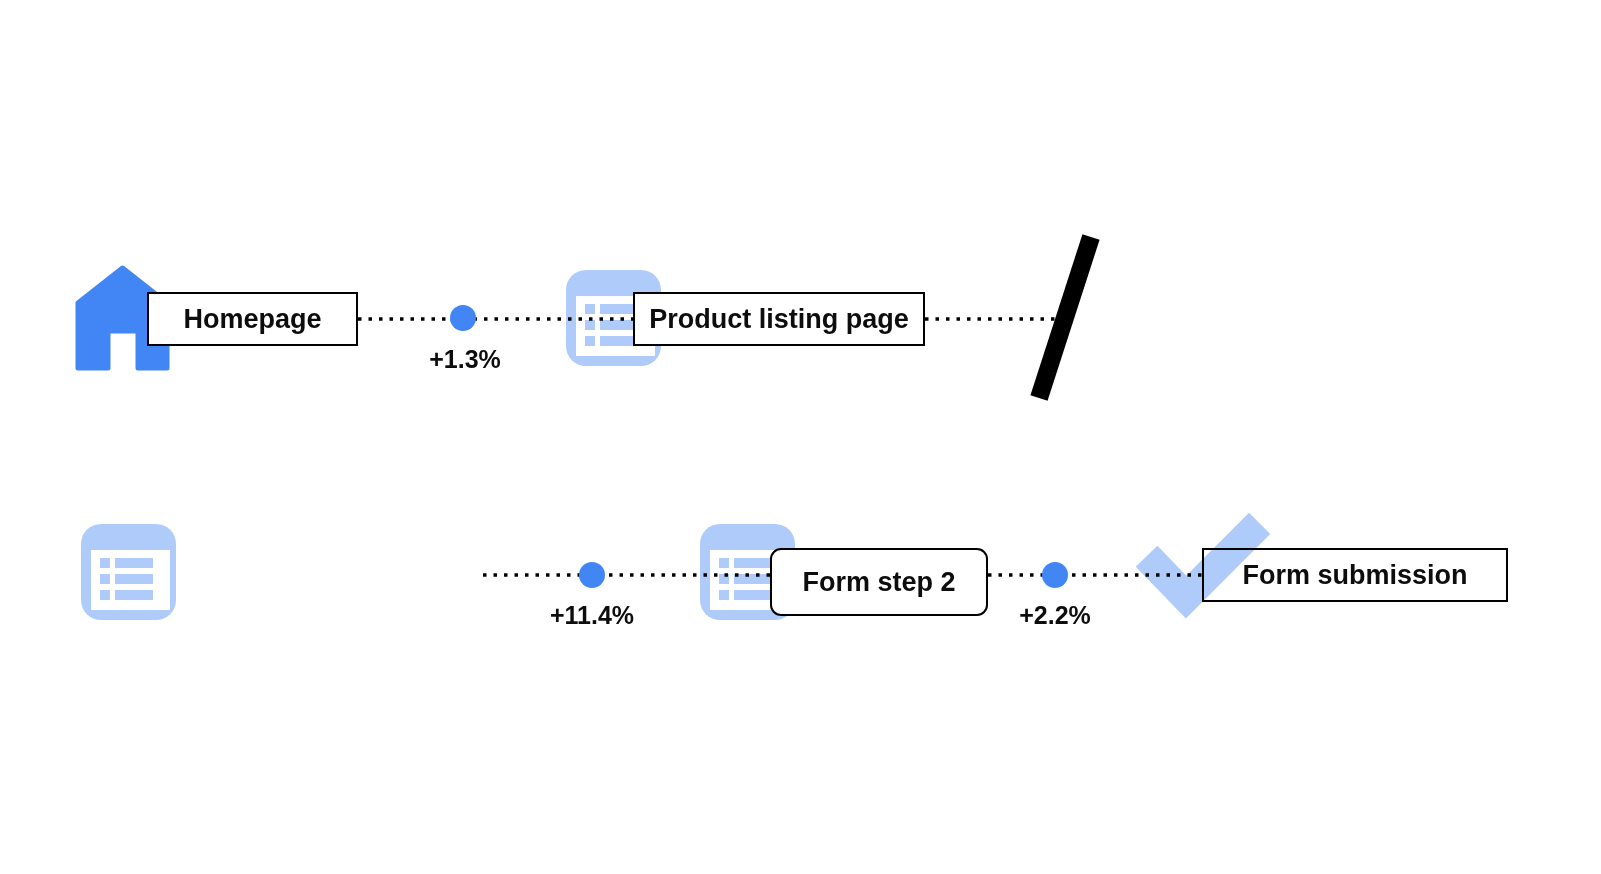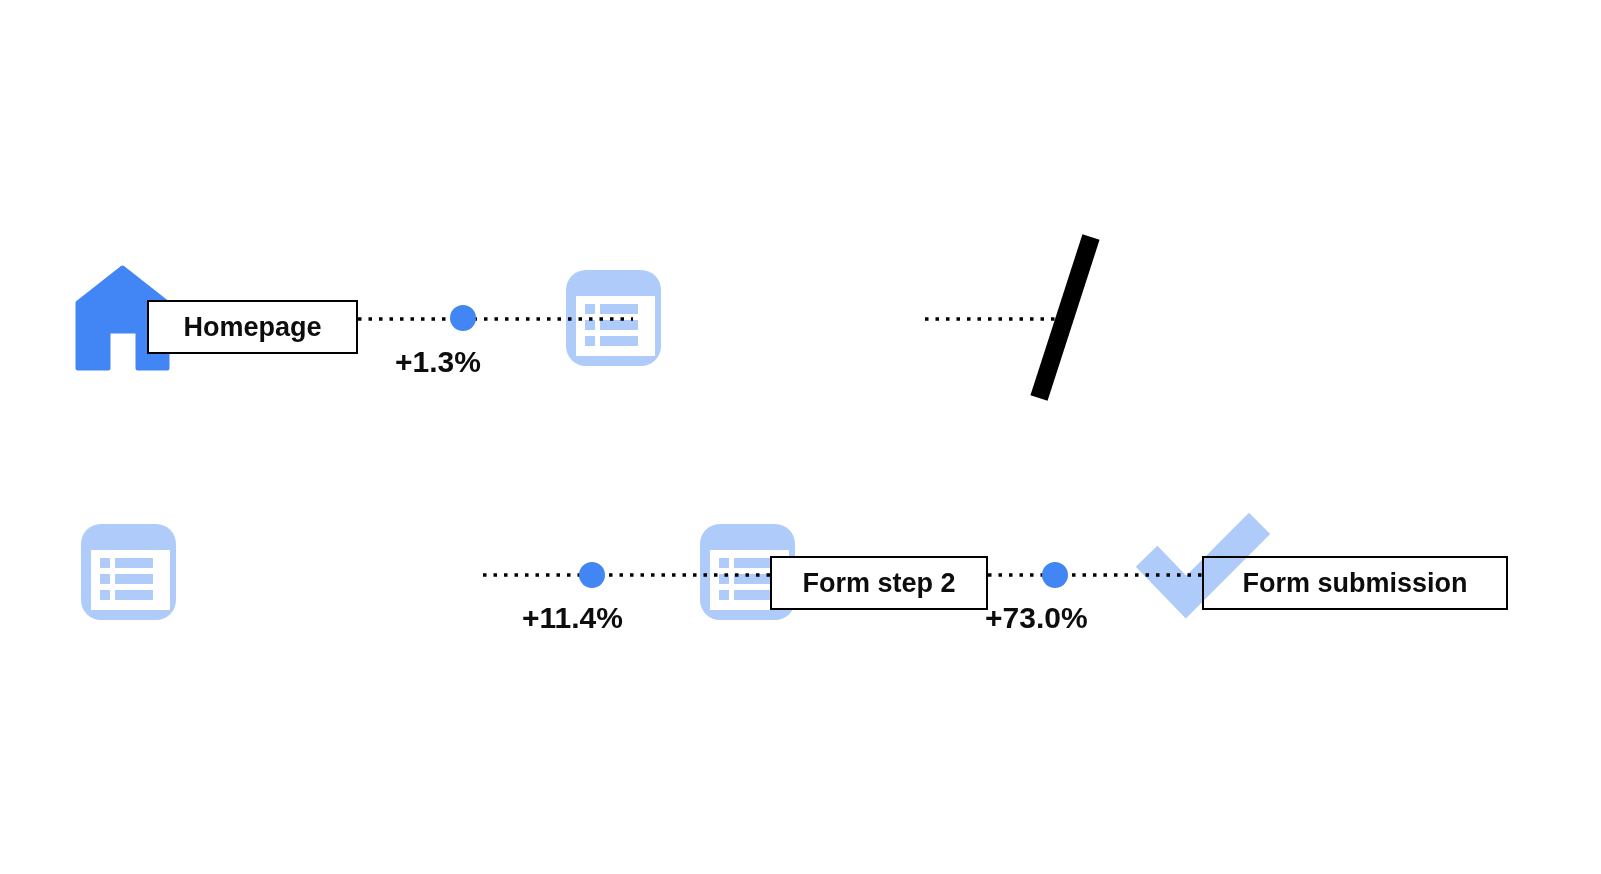--- a/index.html
+++ b/index.html
@@ -51,46 +51,45 @@
     background: #ffffff;
     border: 2.5px solid #000000;
     display: flex;
     align-items: center;
     justify-content: center;
     font-size: 27px;
     font-weight: 700;
     color: #0d0d0d;
     white-space: nowrap;
     z-index: 3;
-    margin-top: 8px;
   }
   #box-homepage   { left: 147px;  top: 292px; width: 211px; height: 54px; }
   #box-product    { left: 633px;  top: 292px; width: 292px; height: 54px; }
   #box-addons     { left: 151px;  top: 548px; width: 332px; height: 54px; }
-  #box-step2      { left: 770px;  top: 548px; width: 218px; height: 54px; }
+  #box-step2      { left: 770px;  top: 548px; width: 218px; height: 68px; border-radius: 11px; }
   
   #box-submission-bg {
     position: absolute;
     left: 1202px; top: 548px; width: 306px; height: 54px;
     background: #ffffff;
     z-index: 3;
   }
   #box-submission {
     left: 1202px; top: 548px; width: 306px; height: 54px;
     background: transparent;
     z-index: 6;
     text-align: right;
   }
 
   
   .pct {
     position: absolute;
     width: 140px;
-    text-align: left;
-    font-size: 30px;
+    text-align: center;
+    font-size: 25px;
     font-weight: 700;
     color: #0d0d0d;
     line-height: 1;
     z-index: 6;
   }
   #pct-1 { left: 395px; top: 347px; }
   #pct-2 { left: 522px; top: 603px; }
   #pct-3 { left: 985px; top: 603px; }
 </style>
 </head>
@@ -147,20 +146,21 @@
           <div class="bar"></div>
         </div>
       <div class="lrow">
           <div class="bullet"></div>
           <div class="bar"></div>
         </div>
     </div>
   </div>
 
   <div class="nodebox" id="box-homepage">Homepage</div>
+  <div class="nodebox" id="box-product">Product listing page</div>
   <div class="nodebox" id="box-step2">Form step 2</div>
   <div id="box-submission-bg"></div>
 
   <svg class="layer z4" viewBox="0 0 1601 874">
     <polyline points="1157,567 1186,597 1249,534" fill="none" stroke="#AECBFA" stroke-width="30" stroke-linecap="square" stroke-linejoin="miter"></polyline>
   </svg>
 
   <svg class="layer z5" viewBox="0 0 1601 874">
     <line x1="358" y1="319" x2="633" y2="319" stroke="#000000" stroke-width="3.5" stroke-dasharray="3.5 7"></line>
     <line x1="925" y1="319" x2="1057" y2="319" stroke="#000000" stroke-width="3.5" stroke-dasharray="3.5 7"></line>
@@ -169,15 +169,15 @@
     <circle cx="463" cy="318" r="13" fill="#4285F4"></circle>
     <circle cx="592" cy="575" r="13" fill="#4285F4"></circle>
     <circle cx="1055" cy="575" r="13" fill="#4285F4"></circle>
     <line x1="1039" y1="398" x2="1091" y2="237" stroke="#000000" stroke-width="18"></line>
   </svg>
 
   <div class="nodebox" id="box-submission">Form submission</div>
 
   <div class="pct" id="pct-1">+1.3%</div>
   <div class="pct" id="pct-2">+11.4%</div>
-  <div class="pct" id="pct-3">+73.0%</div>
+  <div class="pct" id="pct-3">+2.2%</div>
 
 </div>
 
 </body></html>

